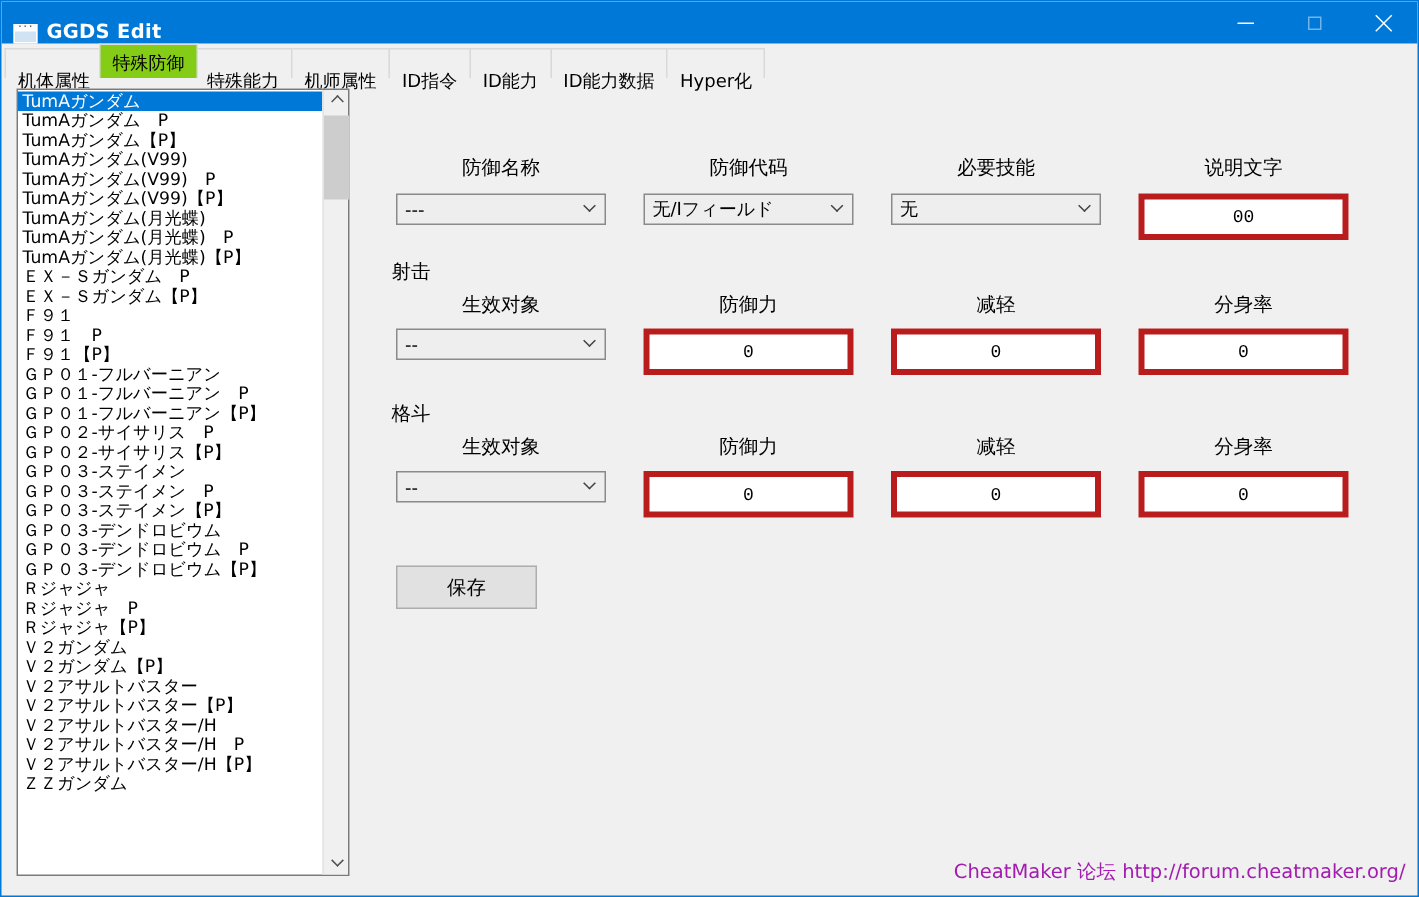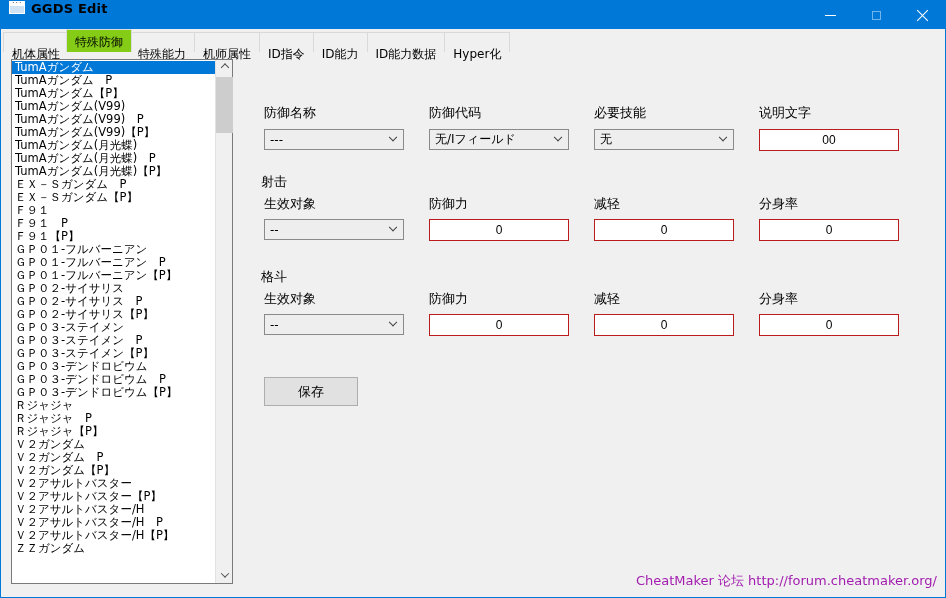--- a/index.html
+++ b/index.html
@@ -10,21 +10,21 @@
     position:relative;
     width:946px; height:598px;
     border:1px solid #0078d7;
     overflow:hidden;
     font-size:12px;
     color:#000;
   }
   
   .titlebar {
     position:absolute; left:0; top:0; width:944px; height:28px;
-    background:#0078d7; display:flex; align-items:flex-start; color:#000000;
+    background:#0078d7; display:flex; align-items:flex-end; color:#ffffff;
   }
   .app-icon { width:16px; height:13px; margin:0 6px 0 8px; position:relative;
     background:#cfe3f5; border:1px solid #fff; }
   .app-icon::before { content:""; position:absolute; left:0; top:0; right:0; height:4px; background:#fff; }
   .app-icon::after { content:"..."; position:absolute; left:2px; top:-6px; color:#555; font-size:8px; letter-spacing:1px;}
   .title-text { font-size:13px; font-weight:600; letter-spacing:.2px; }
   .caption-buttons { margin-left:auto; display:flex; height:100%; }
   .cap-btn { width:46px; height:28px; display:flex; align-items:center; justify-content:center; cursor:default; }
   .glyph-min { width:11px; height:1px; background:#fff; }
   .glyph-max { width:9px; height:9px; border:1px solid #fff; opacity:.45; }
@@ -64,36 +64,36 @@
     flex:0 0 17px; background:#f0f0f0; position:relative; border-left:1px solid #e2e2e2;
   }
   .scroll-btn { position:absolute; left:0; width:17px; height:17px; display:flex; align-items:center; justify-content:center; }
   .scroll-btn.up { top:0; }
   .scroll-btn.down { bottom:0; }
   .chev { width:6px; height:6px; border-right:1px solid #505050; border-bottom:1px solid #505050; }
   .chev.up   { transform:rotate(-135deg) translate(1px,1px); }
   .chev.down { transform:rotate(45deg) translate(-1px,-1px); }
   .scroll-thumb { position:absolute; left:0; top:17px; width:17px; height:56px; background:#cdcdcd; }
   
-  .flabel { position:absolute; width:140px; text-align:left; font-size:13px; height:14px; line-height:14px; }
+  .flabel { position:absolute; width:140px; text-align:center; font-size:13px; height:14px; line-height:14px; }
   .section-label { position:absolute; font-size:13px; height:14px; line-height:14px; }
   .combo {
     position:absolute; width:140px; height:21px; background:#eeeeee;
     border:1px solid #8a8a8a; display:flex; align-items:center;
     font-size:12px; padding-left:5px; cursor:default;
   }
   .combo .combo-chev {
     margin-left:auto; margin-right:7px; width:6px; height:6px;
     border-right:1px solid #404040; border-bottom:1px solid #404040;
     transform:rotate(45deg) translate(-2px,-2px);
   }
   .tbox {
-    position:absolute; width:140px; height:22px; background:#fff;
-    border:1px solid #b91c1c; text-align:center; font-size:12px;
-    font-family:Liberation Sans, sans-serif; outline:none;
+    position:absolute; width:140px; height:31px; background:#fff;
+    border:4px solid #b91c1c; text-align:center; font-size:12px;
+    font-family:Liberation Mono, monospace; outline:none;
   }
   
   .c1{left:263px;} .c2{left:428px;} .c3{left:593px;} .c4{left:758px;}
   .r1l{top:105px;} .r1c{top:128px;}
   .r2l{top:196px;} .r2c{top:218px;}
   .r3l{top:291px;} .r3c{top:313px;}
   .save-btn {
     position:absolute; left:263px; top:376px; width:94px; height:29px;
     background:#e1e1e1; border:1px solid #adadad; font-size:13px;
     font-family:"DejaVu Sans","Liberation Sans",sans-serif; cursor:default;
@@ -145,34 +145,32 @@
       <div class="list-item">TumAガンダム(月光蝶)　P</div>
       <div class="list-item">TumAガンダム(月光蝶)【P】</div>
       <div class="list-item">ＥＸ－Ｓガンダム　P</div>
       <div class="list-item">ＥＸ－Ｓガンダム【P】</div>
       <div class="list-item">Ｆ９１</div>
       <div class="list-item">Ｆ９１　P</div>
       <div class="list-item">Ｆ９１【P】</div>
       <div class="list-item">ＧＰ０１-フルバーニアン</div>
       <div class="list-item">ＧＰ０１-フルバーニアン　P</div>
       <div class="list-item">ＧＰ０１-フルバーニアン【P】</div>
-      <div class="list-item">ＧＰ０２-サイサリス</div>
       <div class="list-item">ＧＰ０２-サイサリス　P</div>
       <div class="list-item">ＧＰ０２-サイサリス【P】</div>
       <div class="list-item">ＧＰ０３-ステイメン</div>
       <div class="list-item">ＧＰ０３-ステイメン　P</div>
       <div class="list-item">ＧＰ０３-ステイメン【P】</div>
       <div class="list-item">ＧＰ０３-デンドロビウム</div>
       <div class="list-item">ＧＰ０３-デンドロビウム　P</div>
       <div class="list-item">ＧＰ０３-デンドロビウム【P】</div>
       <div class="list-item">Ｒジャジャ</div>
       <div class="list-item">Ｒジャジャ　P</div>
       <div class="list-item">Ｒジャジャ【P】</div>
       <div class="list-item">Ｖ２ガンダム</div>
-      <div class="list-item">Ｖ２ガンダム　P</div>
       <div class="list-item">Ｖ２ガンダム【P】</div>
       <div class="list-item">Ｖ２アサルトバスター</div>
       <div class="list-item">Ｖ２アサルトバスター【P】</div>
       <div class="list-item">Ｖ２アサルトバスター/H</div>
       <div class="list-item">Ｖ２アサルトバスター/H　P</div>
       <div class="list-item">Ｖ２アサルトバスター/H【P】</div>
       <div class="list-item">ＺＺガンダム</div>
     </div>
   <div class="vscroll">
     <div class="scroll-btn up">

